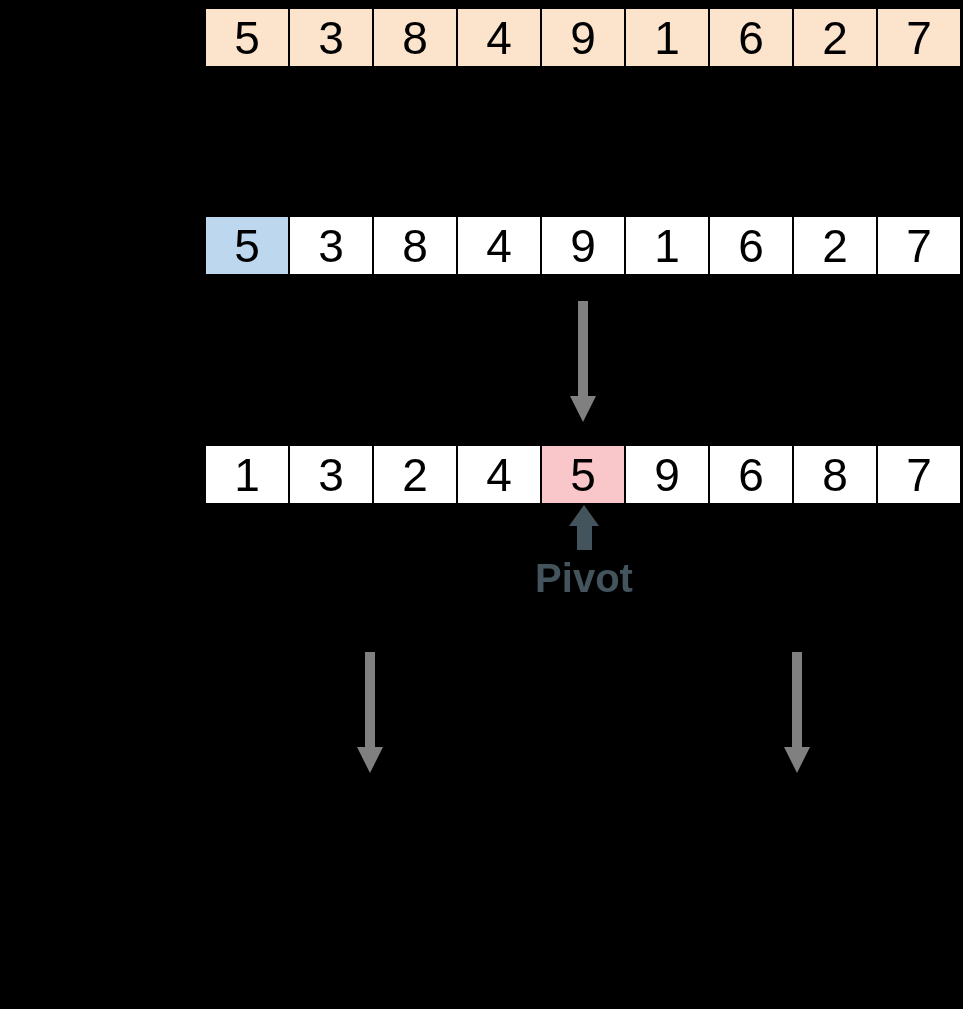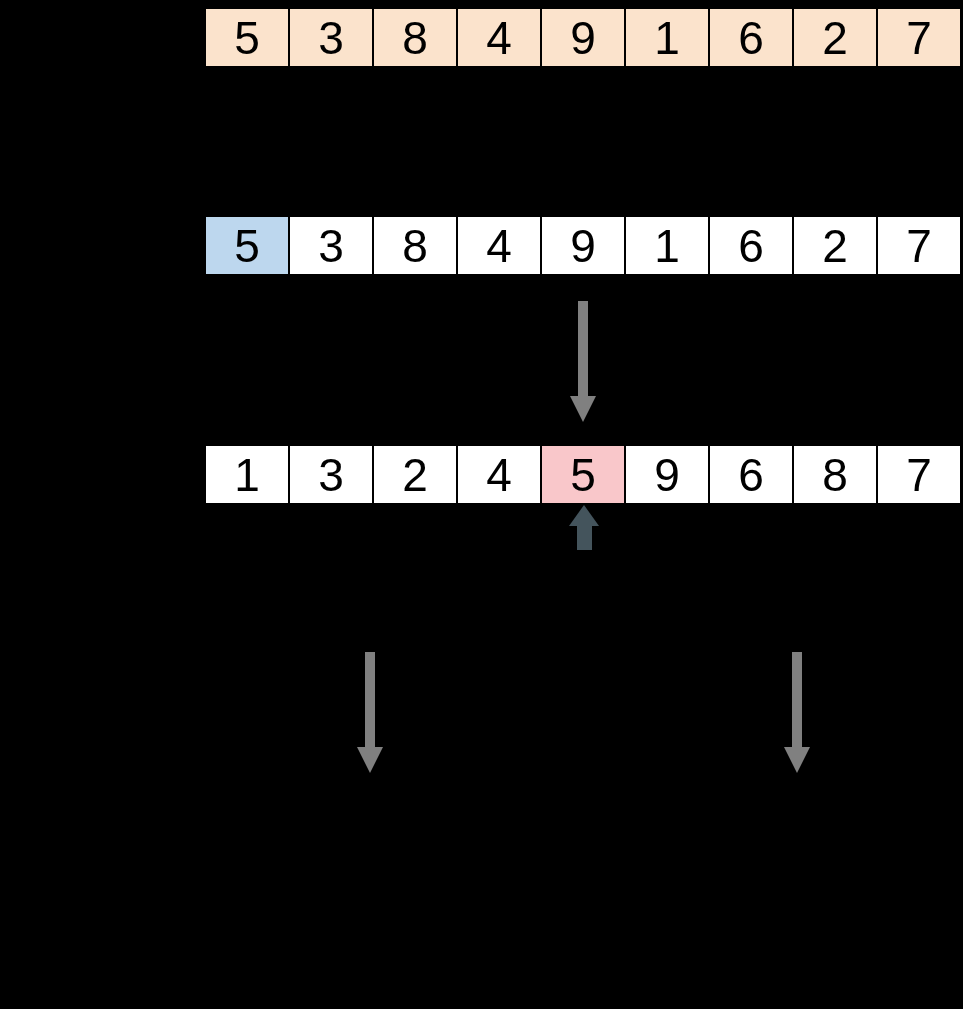--- a/index.html
+++ b/index.html
@@ -135,20 +135,21 @@
     <div class="cell">6</div>
     <div class="cell">8</div>
     <div class="cell">7</div>
   </div>
 
   <div class="arrow-up">
     <div class="head"></div>
     <div class="shaft"></div>
   </div>
 
+  <div class="pivot-label">Pivot</div>
 
   <div class="arrow-down" id="arrow-left-sub">
     <div class="shaft"></div>
     <div class="head"></div>
   </div>
   <div class="arrow-down" id="arrow-right-sub">
     <div class="shaft"></div>
     <div class="head"></div>
   </div>
 

